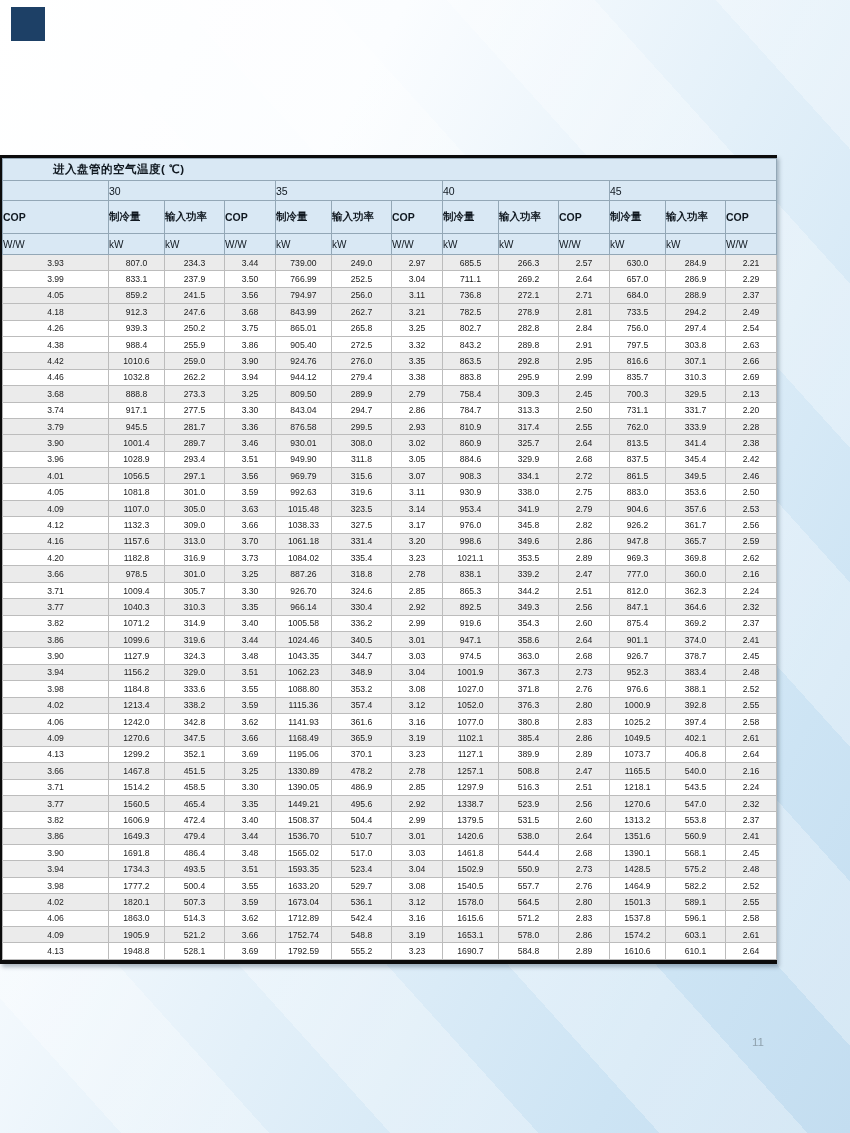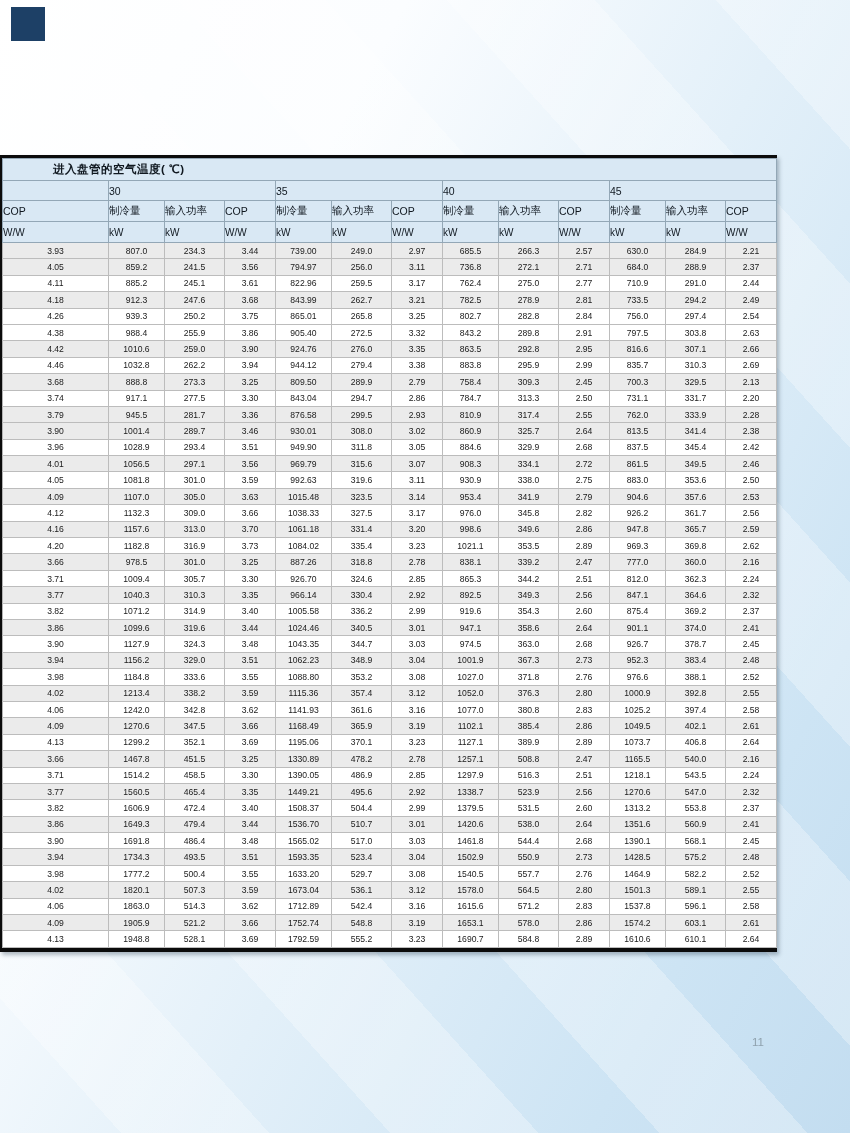--- a/index.html
+++ b/index.html
@@ -47,21 +47,21 @@
   }
   .row-title td {
     height: 22px;
     text-align: left;
     padding-left: 50px;
     font-size: 11.5px;
     font-weight: bold;
     letter-spacing: 0.5px;
   }
   .row-temps td { height: 20px; font-size: 10.5px; }
-  .row-heads td { height: 21px; font-size: 10.5px; font-weight: normal; margin-top: 16px; }
+  .row-heads td { height: 33px; font-size: 10.5px; font-weight: bold; margin-top: 16px; }
   .row-units td { height: 21px; font-size: 10px; }
   tbody td {
     height: 16.4px;
     border: 1px solid #bcbcbc;
     border-left: 1px solid #b3b3b3;
     text-align: center;
     vertical-align: middle;
     font-size: 8.6px;
     color: #1a1a1a;
     background: #ffffff;
@@ -149,50 +149,50 @@
           <td>739.00</td>
           <td>249.0</td>
           <td>2.97</td>
           <td>685.5</td>
           <td>266.3</td>
           <td>2.57</td>
           <td>630.0</td>
           <td>284.9</td>
           <td>2.21</td>
         </tr>
+        <tr>
+          <td>3.99</td>
+          <td>833.1</td>
+          <td>237.9</td>
+          <td>3.50</td>
+          <td>766.99</td>
+          <td>252.5</td>
+          <td>3.04</td>
+          <td>711.1</td>
+          <td>269.2</td>
+          <td>2.64</td>
+          <td>657.0</td>
+          <td>286.9</td>
+          <td>2.29</td>
+        </tr>
         <tr class="shade">
           <td>4.05</td>
           <td>859.2</td>
           <td>241.5</td>
           <td>3.56</td>
           <td>794.97</td>
           <td>256.0</td>
           <td>3.11</td>
           <td>736.8</td>
           <td>272.1</td>
           <td>2.71</td>
           <td>684.0</td>
           <td>288.9</td>
           <td>2.37</td>
         </tr>
-        <tr>
-          <td>4.11</td>
-          <td>885.2</td>
-          <td>245.1</td>
-          <td>3.61</td>
-          <td>822.96</td>
-          <td>259.5</td>
-          <td>3.17</td>
-          <td>762.4</td>
-          <td>275.0</td>
-          <td>2.77</td>
-          <td>710.9</td>
-          <td>291.0</td>
-          <td>2.44</td>
-        </tr>
         <tr class="shade">
           <td>4.18</td>
           <td>912.3</td>
           <td>247.6</td>
           <td>3.68</td>
           <td>843.99</td>
           <td>262.7</td>
           <td>3.21</td>
           <td>782.5</td>
           <td>278.9</td>

